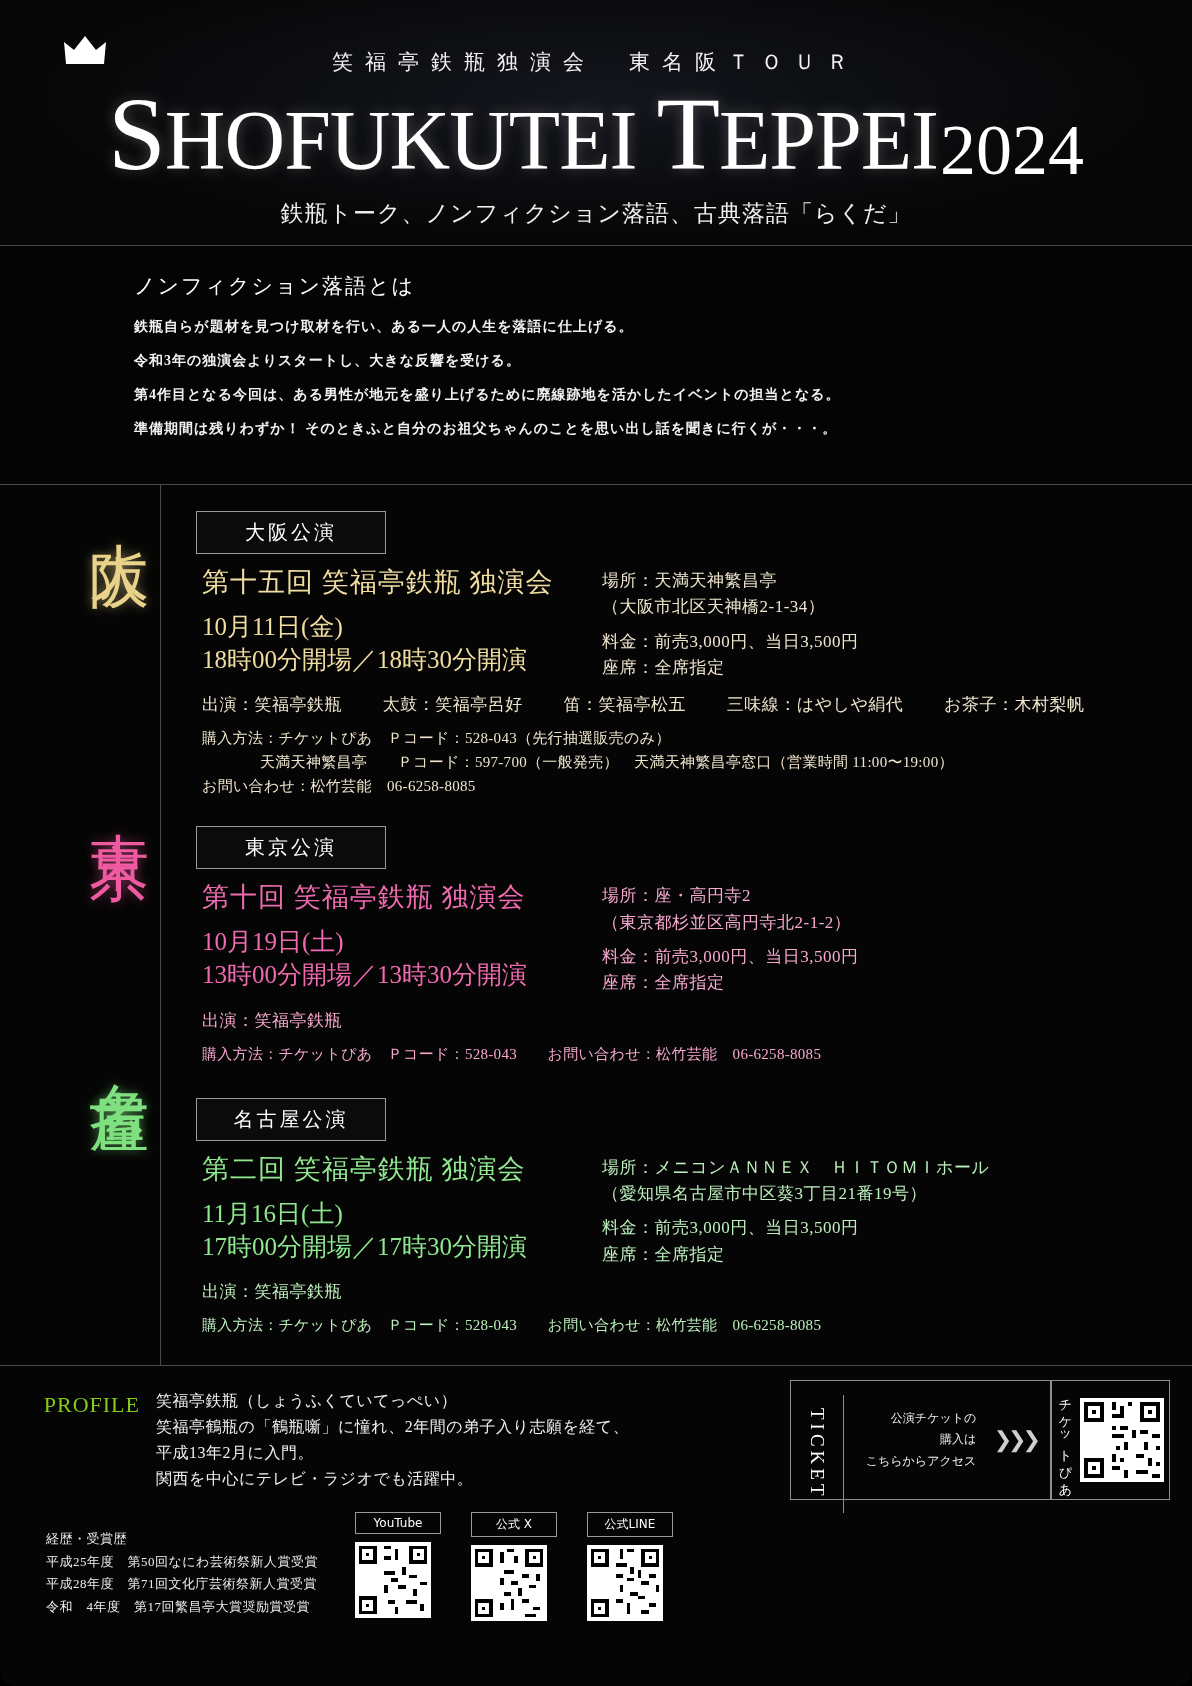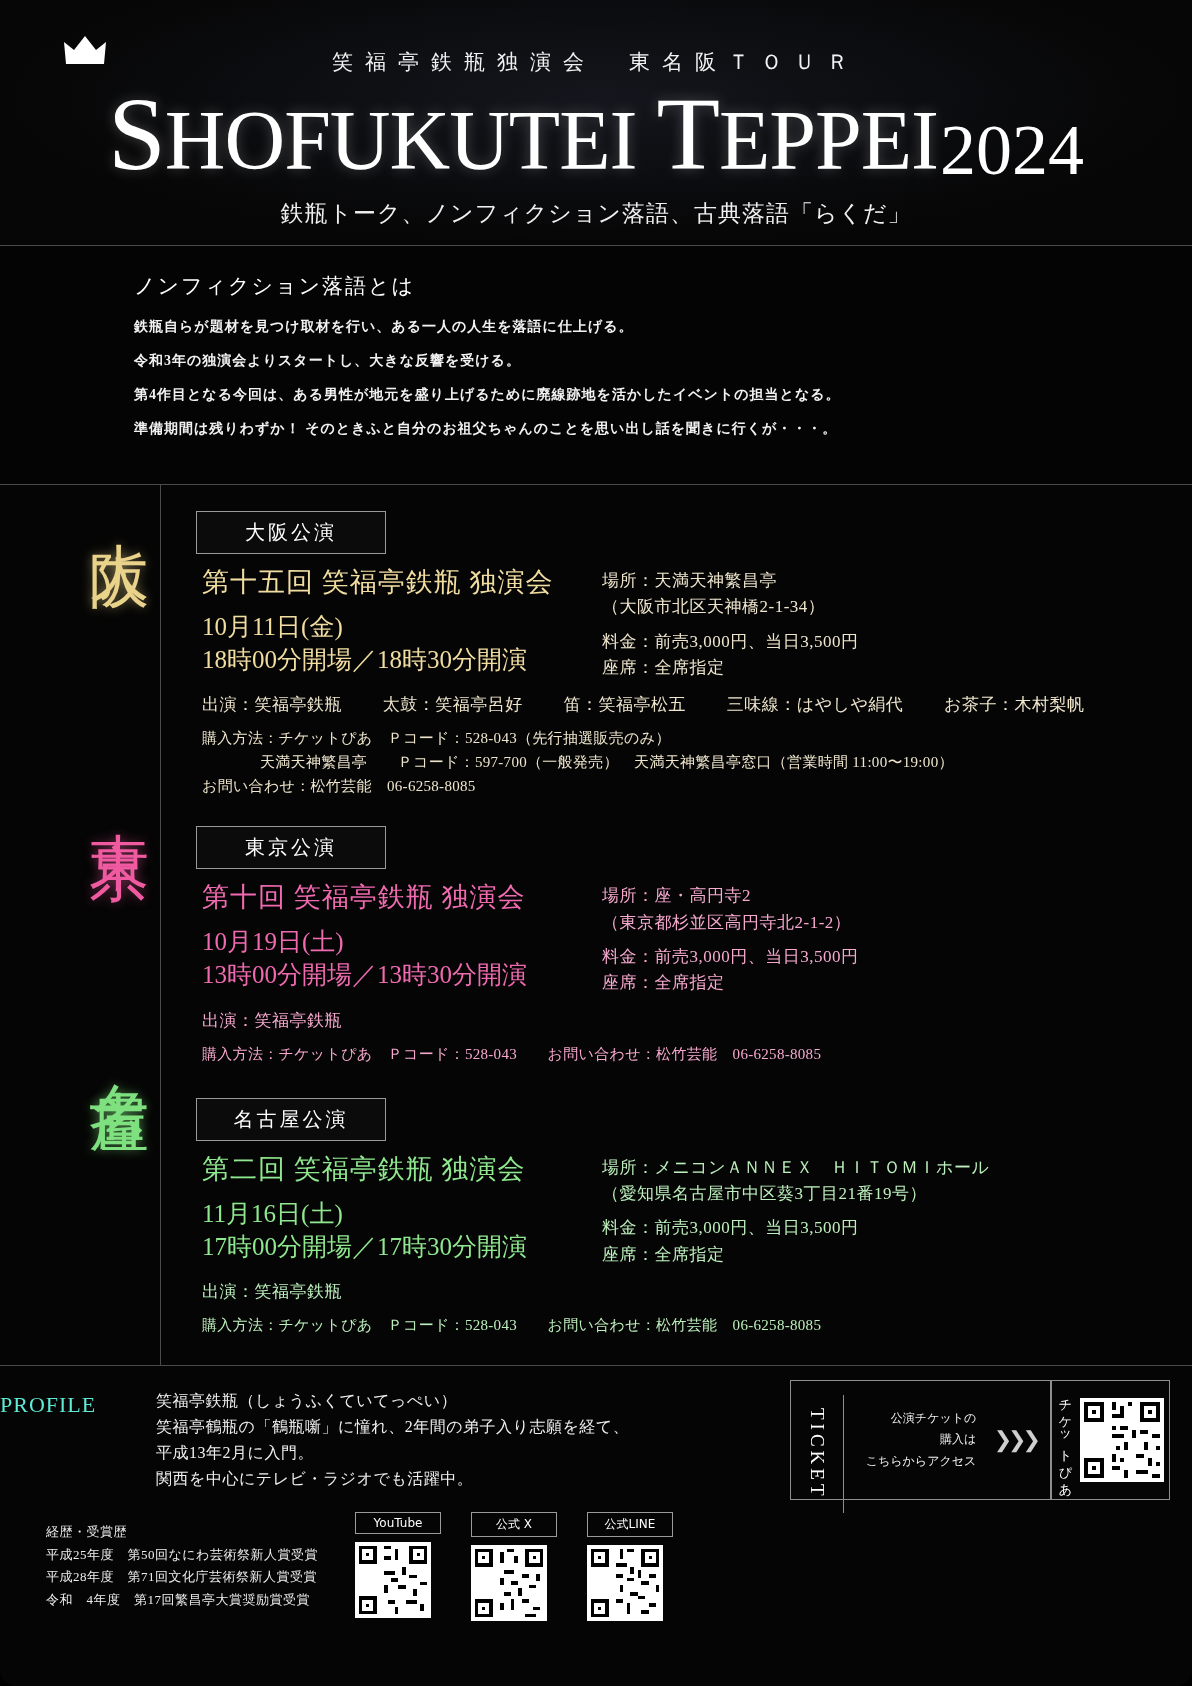--- a/index.html
+++ b/index.html
@@ -103,22 +103,22 @@
   .c-tokyo-dim{color:#f7a9cf;}
   .c-nagoya{color:#8fe88f;}
   .c-nagoya-dim{color:#bdf0bd;}
 
   
   .profile{
     position:relative;padding:22px 0 10px 0;border-bottom:0;
     display:flex;
   }
   .pf-label{
-    width:140px;padding-right:16px;padding-top:4px;
-    font-size:22px;letter-spacing:1px;color:#5eead4;
+    width:140px;text-align:right;padding-right:16px;padding-top:4px;
+    font-size:22px;letter-spacing:1px;color:#84cc16;
     font-family:"Liberation Serif",serif;
   }
   .pf-text{font-size:16px;line-height:1.62;color:#f0f0f0;letter-spacing:.5px;}
   .ticket-box{
     position:absolute;right:140px;top:14px;
     width:260px;height:118px;border:1px solid #8e8e8e;
     display:flex;align-items:center;justify-content:center;
   }
   .ticket-word{
     position:absolute;left:0;top:14px;width:52px;height:118px;
@@ -140,21 +140,21 @@
   }
   .qr-ticket .lbl{
     writing-mode:vertical-rl;font-size:13px;color:#fff;margin-right:6px;letter-spacing:2px;
   }
   .qr{background:#fff;}
   .qr svg{display:block;}
 
   
   .footer{position:relative;height:250px;}
   .awards{
-    position:absolute;left:46px;top:19px;font-size:13px;line-height:1.75;color:#ededed;letter-spacing:.5px;
+    position:absolute;left:46px;top:26px;font-size:13px;line-height:1.75;color:#ededed;letter-spacing:.5px;
   }
   .socials{
     position:absolute;left:355px;top:10px;display:flex;gap:30px;
   }
   .social{width:86px;text-align:center;}
   .social .cap{
     display:block;border:1px solid #9a9a9a;font-size:12px;padding:3px 0;color:#fff;margin-bottom:8px;
     font-family:"DejaVu Sans",sans-serif;
   }
 </style>

